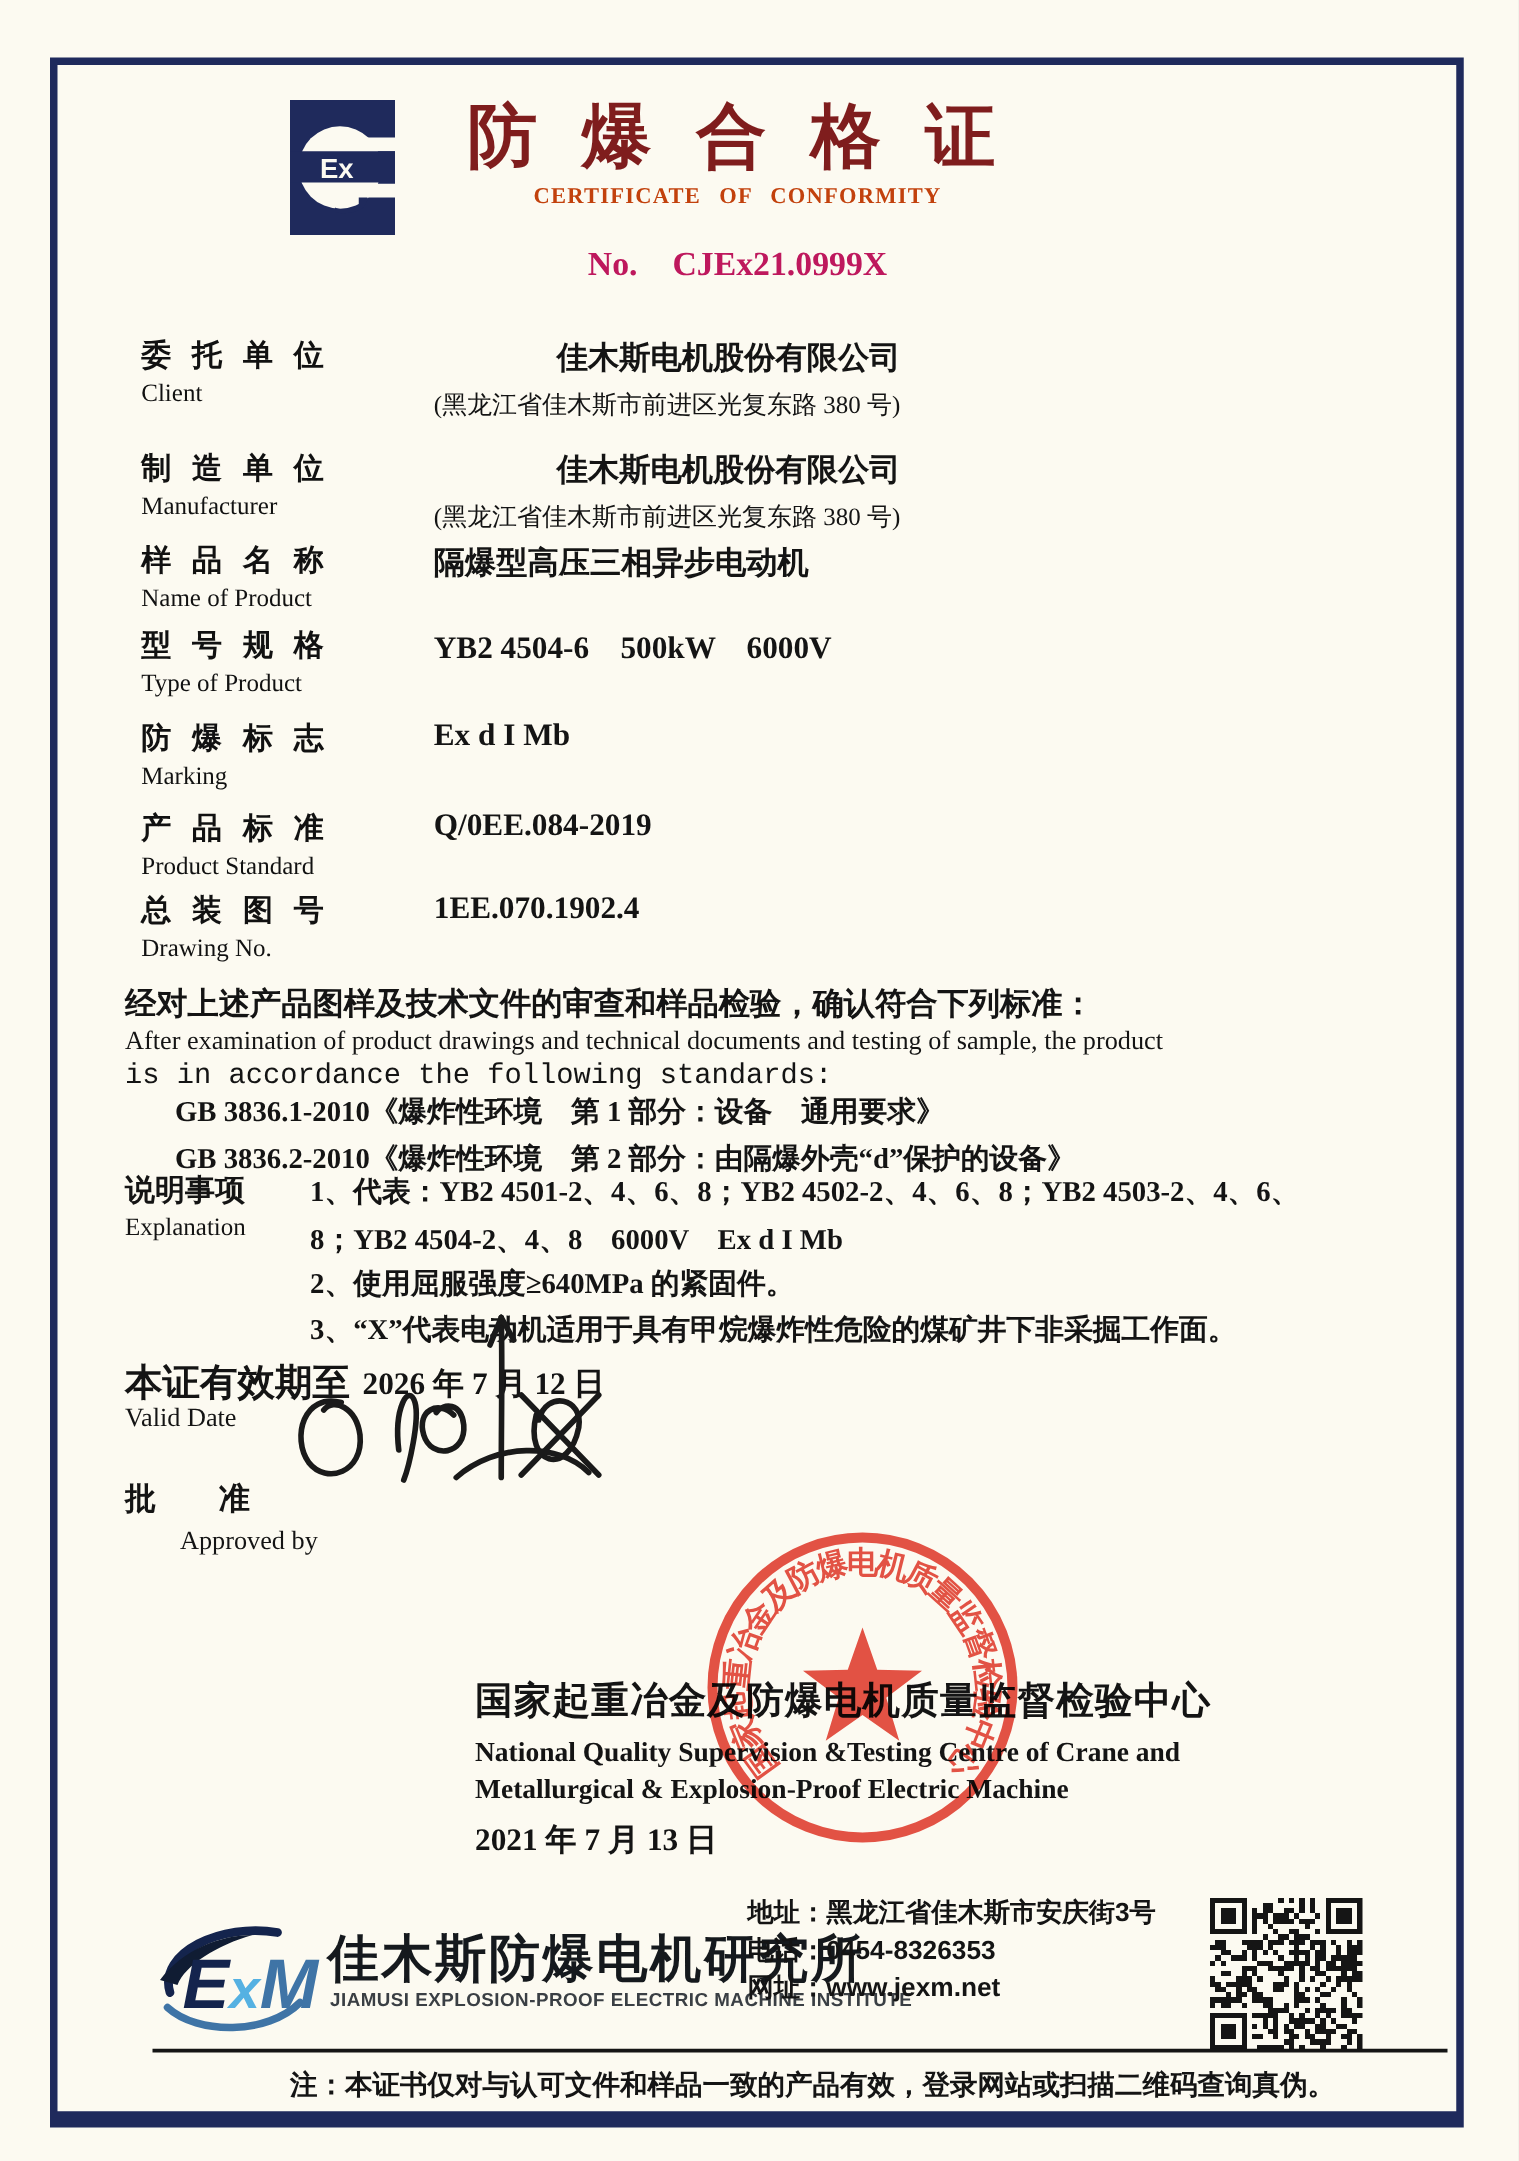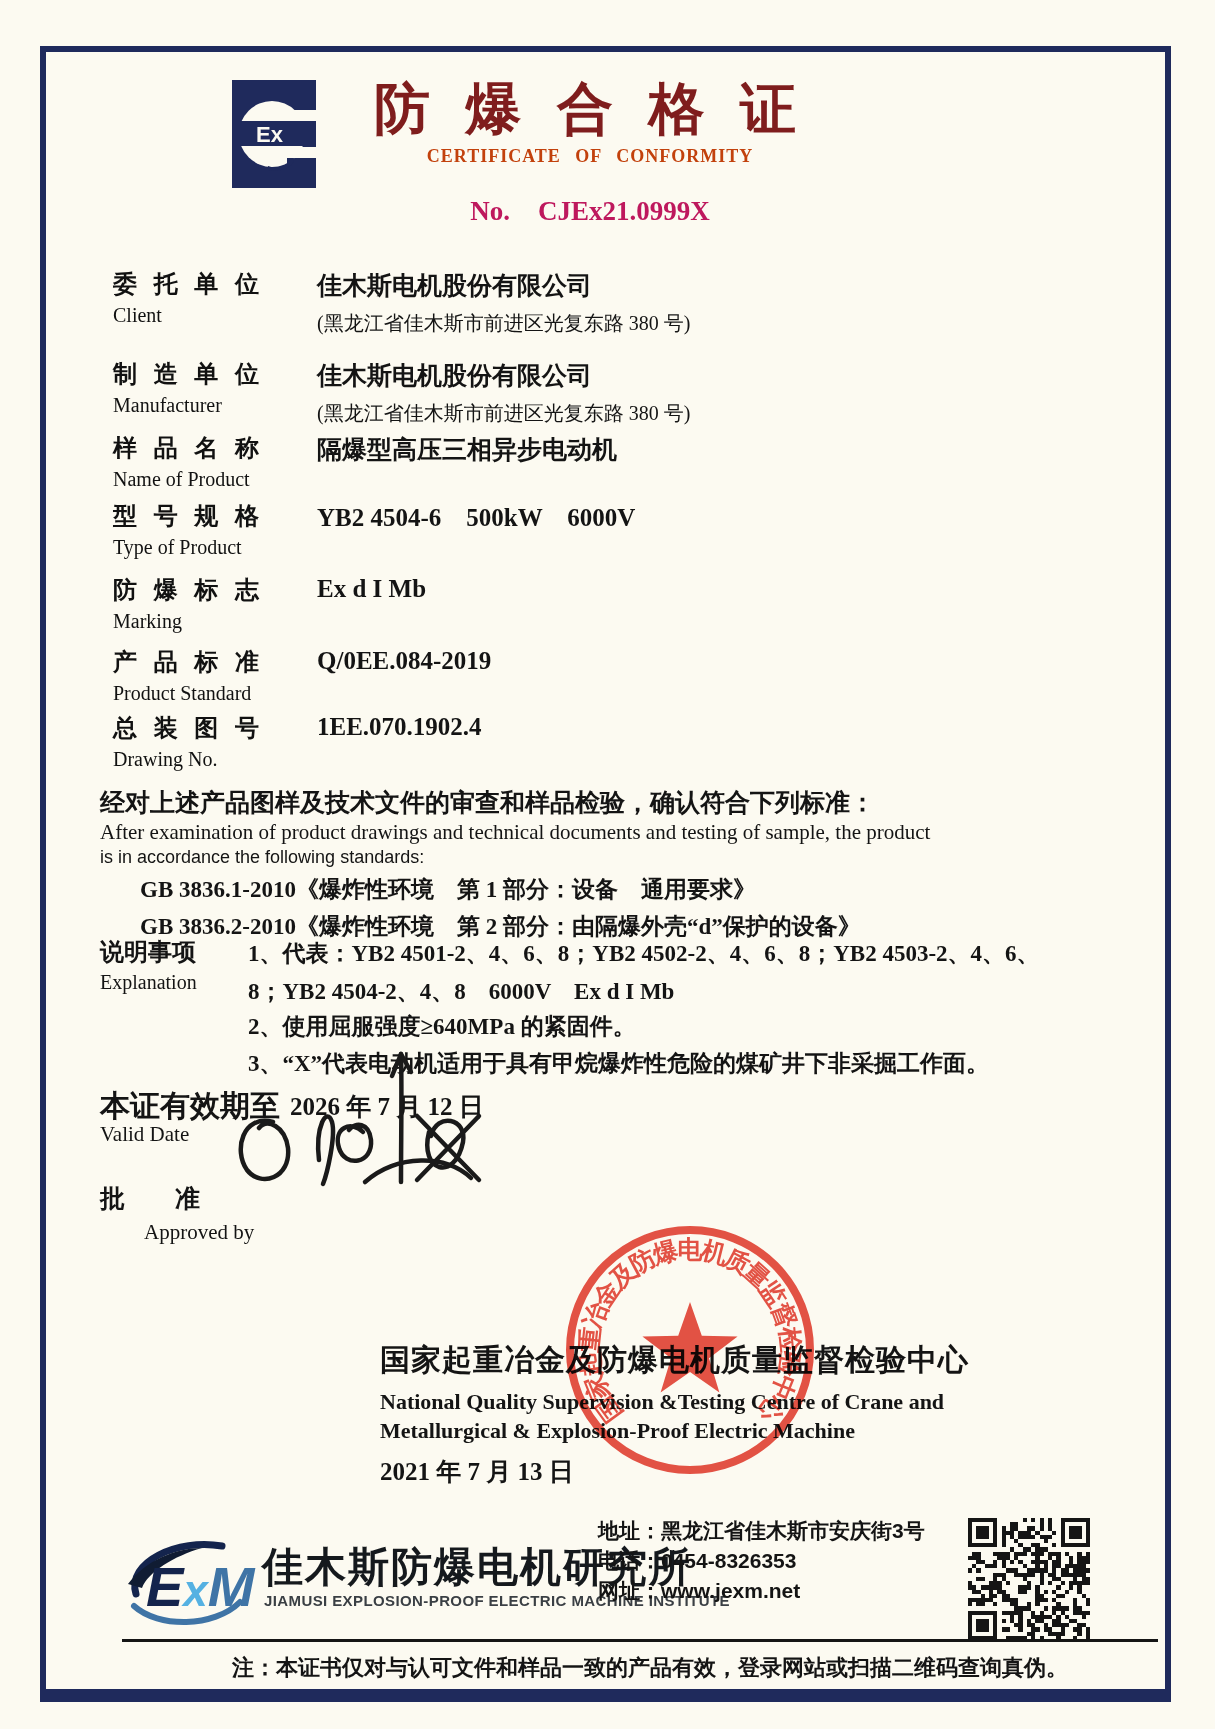--- a/index.html
+++ b/index.html
@@ -16,28 +16,28 @@
             font-family:"Liberation Serif",serif;font-size:18px;font-weight:bold;color:#c2410c;
             letter-spacing:1px;word-spacing:9px;white-space:nowrap;}
   .cert-no{position:absolute;left:310px;top:196px;width:560px;text-align:center;
            font-family:"Liberation Serif",serif;font-size:27px;font-weight:bold;color:#be185d;white-space:nowrap;}
   .cert-no .gap{display:inline-block;width:28px;}
 
   
   .frow{position:absolute;left:113px;width:1010px;height:70px;}
   .flabel-cn{font-size:24px;font-weight:bold;letter-spacing:5px;color:#111;white-space:nowrap;}
   .flabel-en{font-family:"Liberation Serif",serif;font-size:20px;color:#111;margin-top:4px;white-space:nowrap;}
-  .fval{position:absolute;left:204px;top:1px;}
+  .fval{position:absolute;left:234px;top:1px;text-align:right;}
   .fvalue{font-family:"Liberation Serif",serif;font-size:25px;font-weight:bold;white-space:nowrap;}
   .fnote{font-family:"Liberation Serif",serif;font-size:20px;margin-top:8px;white-space:nowrap;}
 
   
   .stmt-cn{position:absolute;left:100px;top:786px;font-size:25px;font-weight:bold;white-space:nowrap;}
   .stmt-en1{position:absolute;left:100px;top:820px;font-family:"Liberation Serif",serif;font-size:21px;white-space:nowrap;}
-  .stmt-en2{position:absolute;left:100px;top:847px;font-family:Liberation Sans, sans-serif;font-size:18px;white-space:nowrap;}
+  .stmt-en2{position:absolute;left:100px;top:847px;font-family:Liberation Mono, monospace;font-size:23px;white-space:nowrap;}
   .std1{position:absolute;left:140px;top:874px;}
   .std2{position:absolute;left:140px;top:911px;}
   .std{font-family:"Liberation Serif",serif;font-size:23px;font-weight:600;white-space:nowrap;}
 
   
   .expl-label-cn{position:absolute;left:100px;top:936px;font-size:24px;font-weight:bold;white-space:nowrap;}
   .expl-label-en{position:absolute;left:100px;top:971px;font-family:"Liberation Serif",serif;font-size:20px;white-space:nowrap;}
   .expl-line{position:absolute;left:248px;font-family:"Liberation Serif",serif;font-size:23px;font-weight:600;white-space:nowrap;}
 
   

